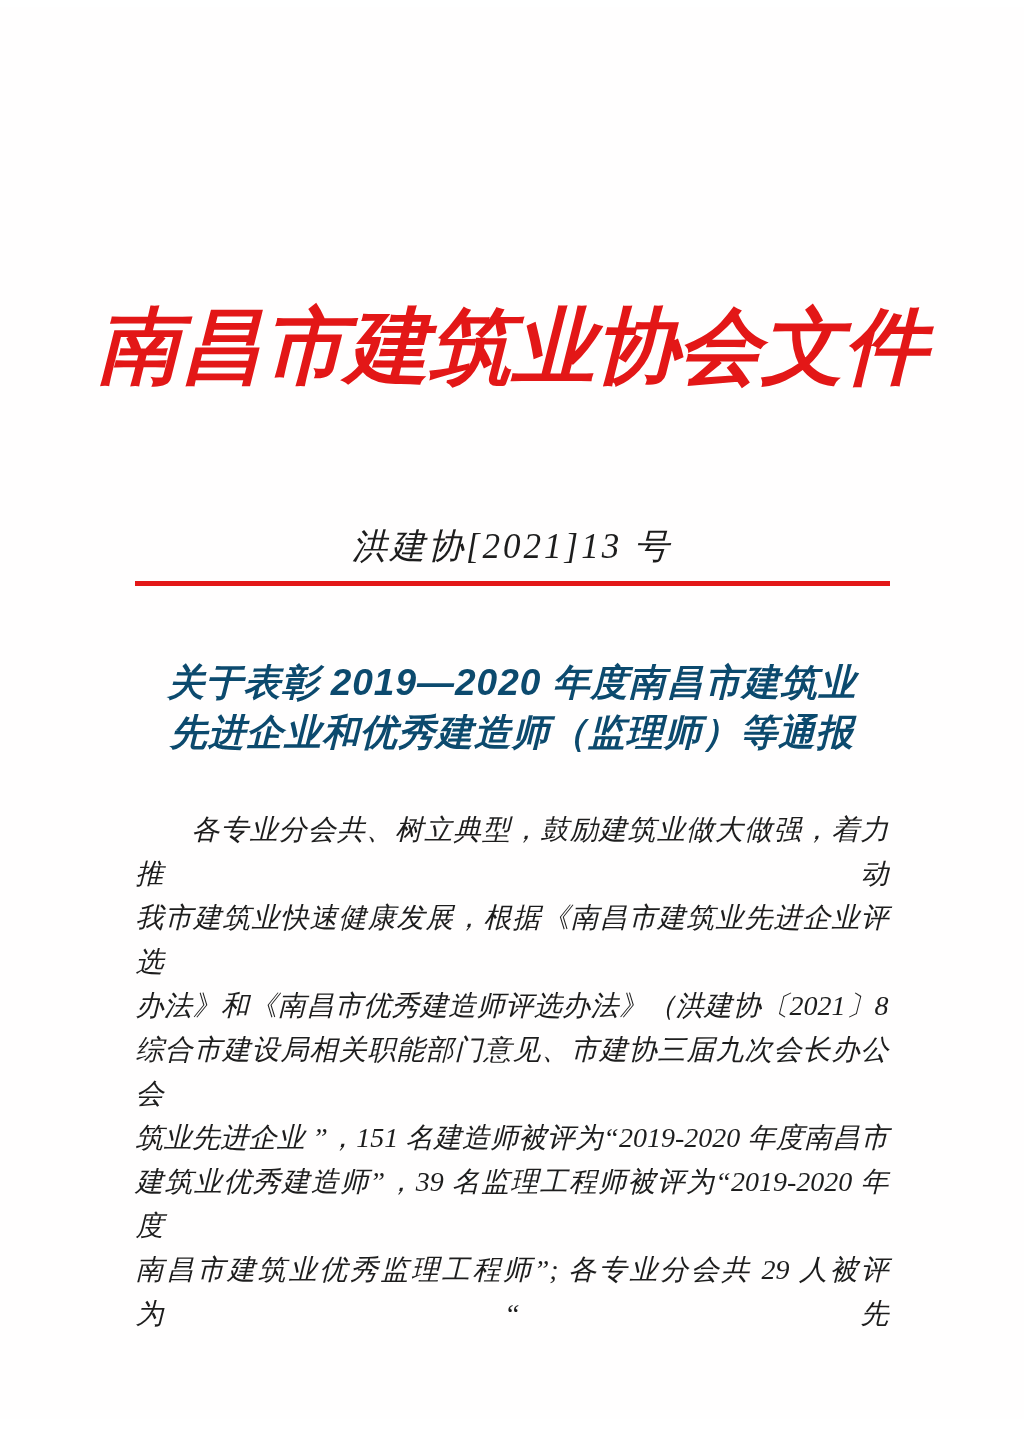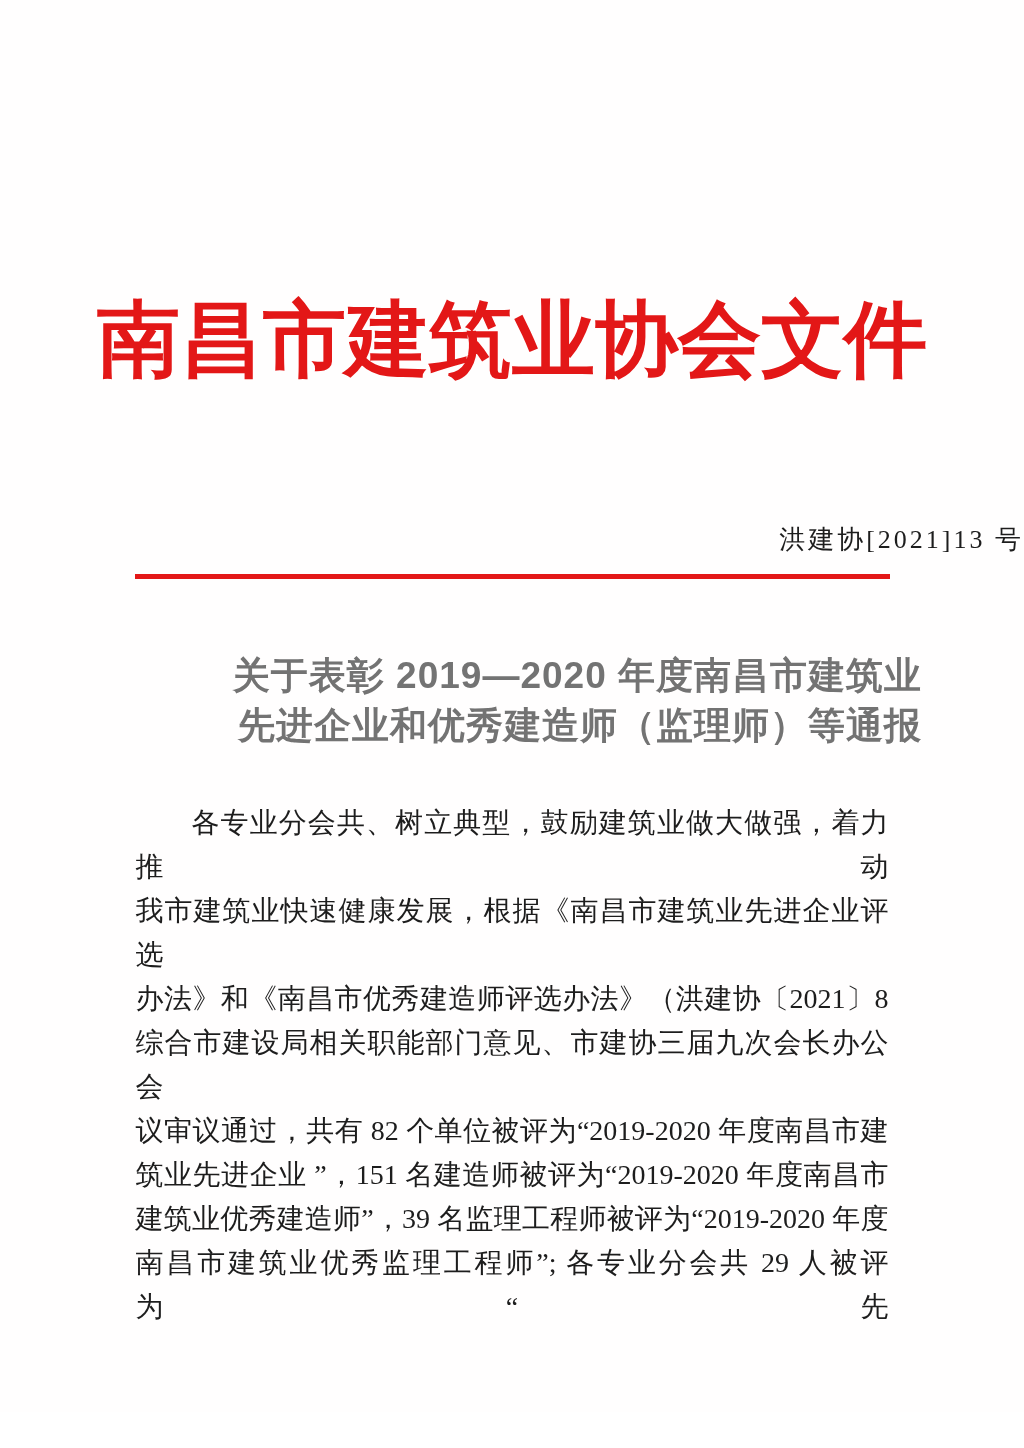--- a/index.html
+++ b/index.html
@@ -4,62 +4,63 @@
 <style>
   html, body {
     margin: 0;
     padding: 0;
     background: #ffffff;
   }
   .page {
     position: relative;
     width: 1024px;
     height: 1412px;
-    margin: 0 auto;
+    margin: 7px auto;
     background: #fffefe;
     overflow: hidden;
     font-family: "Liberation Serif", serif;
     color: var(--text, #1d1d1d);
+    font-style: italic;
   }
   .letterhead {
     margin: 292px auto 0;
     width: 860px;
     text-align: center;
     font-family: "Liberation Serif", serif;
     font-weight: bold;
     font-size: 83px;
     line-height: 96px;
     letter-spacing: 0px;
     white-space: nowrap;
     color: var(--header_red, #e31717);
   }
   .doc-number {
     margin-top: 134px;
-    text-align: right;
-    font-size: 26px;
+    text-align: center;
+    font-size: 35px;
     line-height: 36px;
     letter-spacing: 3px;
     color: var(--text, #1d1d1d);
   }
   .red-line {
     width: 755px;
     height: 5px;
     margin: 16px auto 0;
     background: var(--header_red, #e31717);
   }
   .doc-title {
     margin: 72px auto 0;
     width: 820px;
-    text-align: right;
+    text-align: center;
     font-family: "Liberation Sans", sans-serif;
     font-weight: bold;
     font-size: 37px;
     line-height: 50px;
     letter-spacing: 1px;
-    color: #737373;
+    color: #0c4a6e;
   }
   .body-block {
     width: 753px;
     margin: 50px auto 0;
     font-size: 28px;
     line-height: 44px;
     color: var(--text, #1d1d1d);
   }
   .line { min-height: 44px; }
   .line.justify {
@@ -83,20 +84,19 @@
   <div class="doc-title">
     <div>关于表彰 2019—2020 年度南昌市建筑业</div>
     <div>先进企业和优秀建造师（监理师）等通报</div>
   </div>
 
   <div class="body-block">
     <div class="line justify indent">各专业分会共、树立典型，鼓励建筑业做大做强，着力推动</div>
     <div class="line justify">我市建筑业快速健康发展，根据《南昌市建筑业先进企业评选</div>
     <div class="line justify">办法》和《南昌市优秀建造师评选办法》（洪建协〔2021〕8</div>
     <div class="line justify">综合市建设局相关职能部门意见、市建协三届九次会长办公会</div>
-    <div class="line justify">议审议通过，共有 82 个单位被评为“2019-2020 年度南昌市建</div>
     <div class="line justify">筑业先进企业 ”，151 名建造师被评为“2019-2020 年度南昌市</div>
     <div class="line justify">建筑业优秀建造师”，39 名监理工程师被评为“2019-2020 年度</div>
     <div class="line justify">南昌市建筑业优秀监理工程师”; 各专业分会共 29 人被评为“先</div>
 
   </div>
 
 </div>
 
 </body></html>

